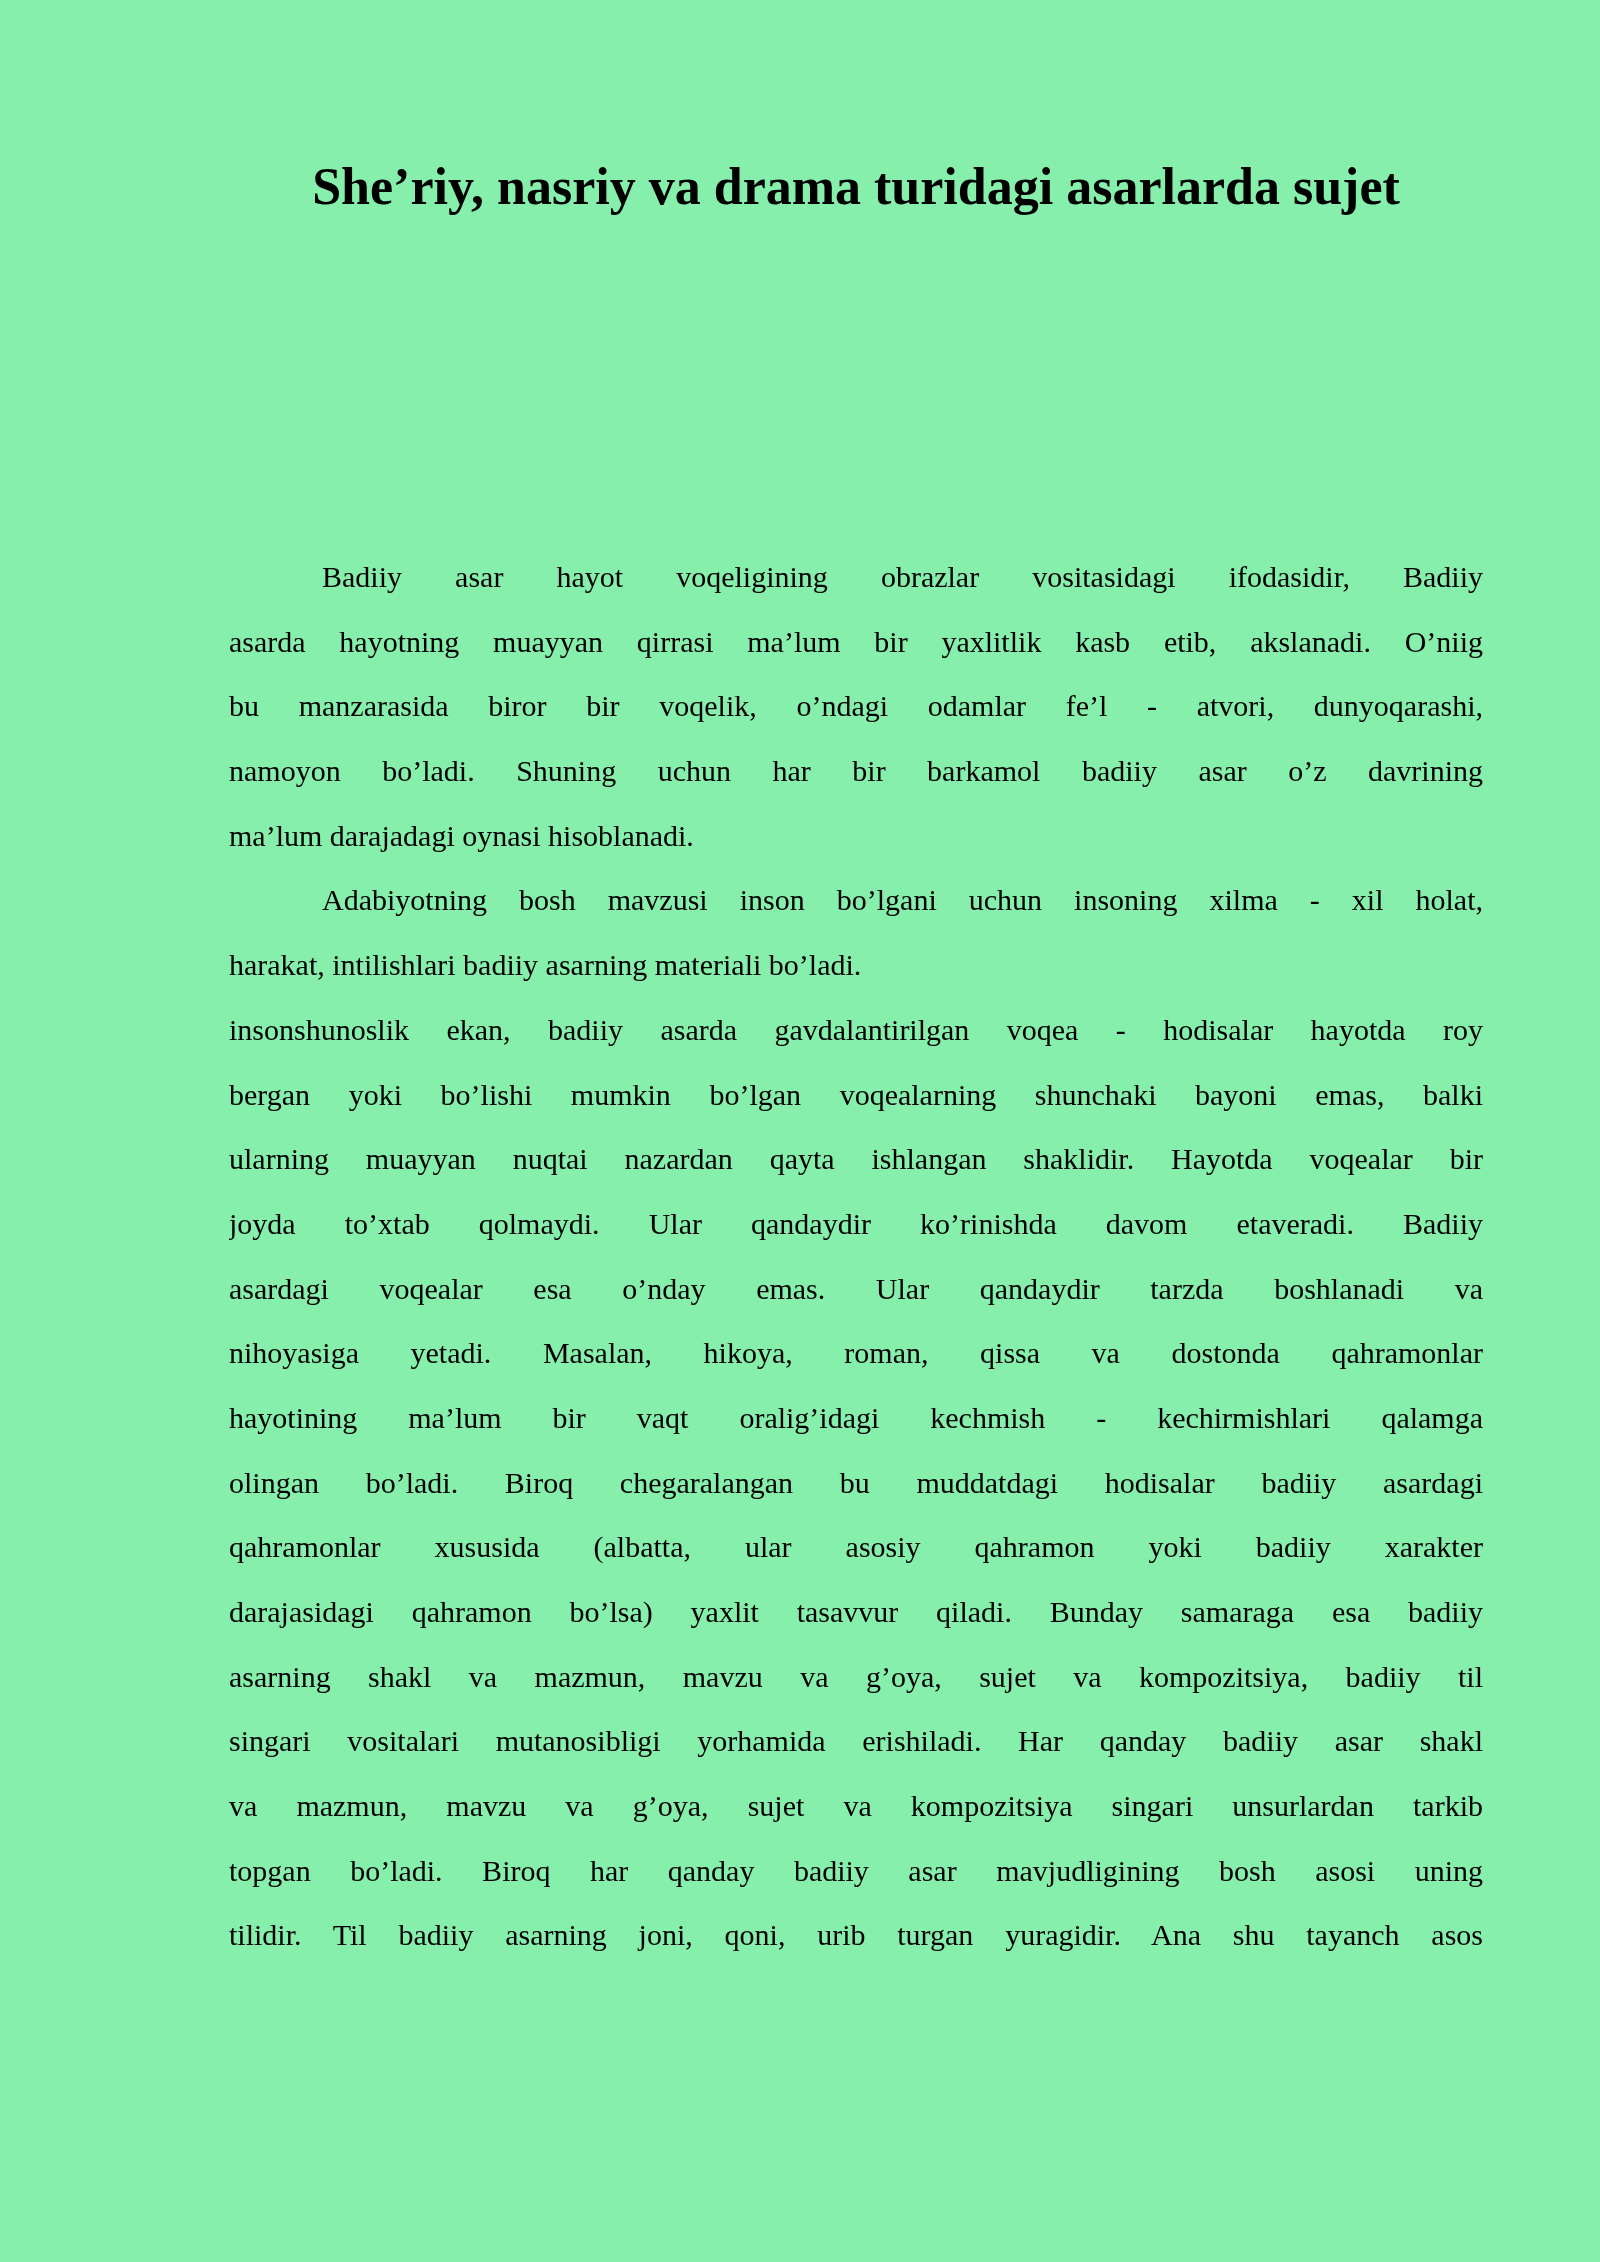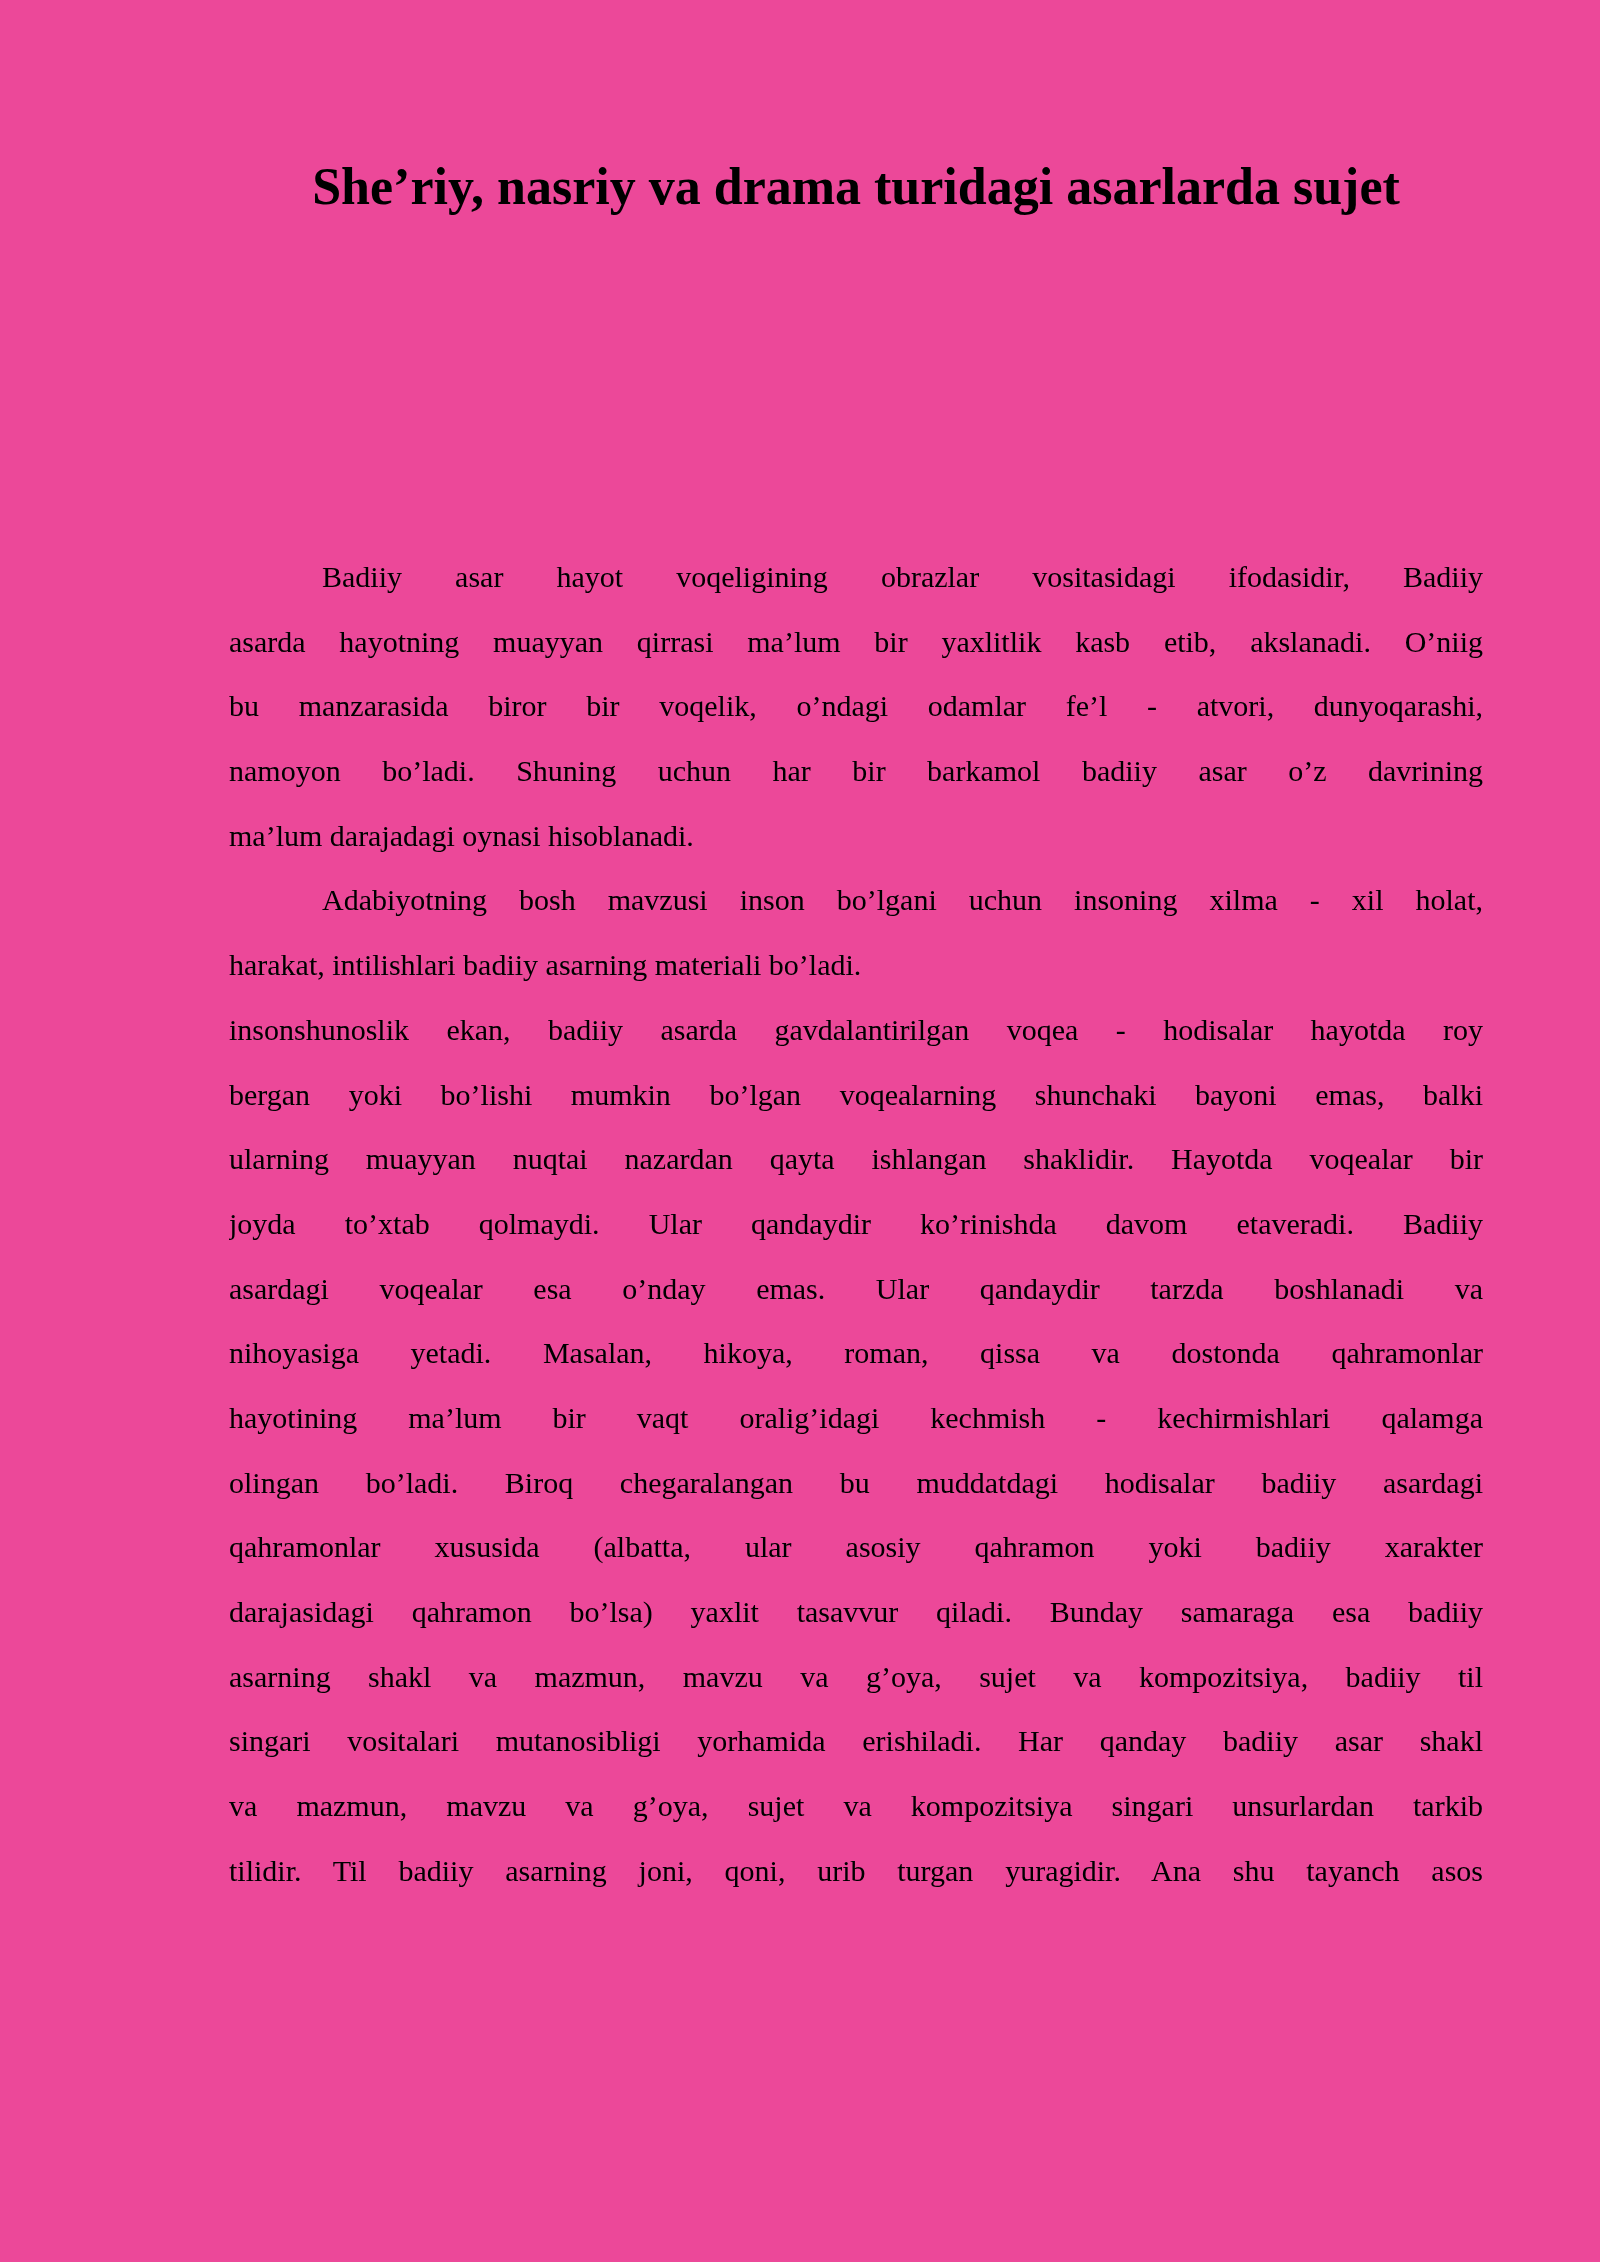--- a/index.html
+++ b/index.html
@@ -4,21 +4,21 @@
 <style>
   html, body {
     margin: 0;
     padding: 0;
     background: #ffffff;
   }
   .page {
     position: relative;
     width: 1600px;
     height: 2262px;
-    background: #ec4899;
+    background: #86efac;
     color: #000000;
     font-family: "Liberation Serif", "DejaVu Serif", serif;
     overflow: hidden;
   }
   .doc-title {
     margin: 151px 0 0 229px;
     width: 1254px;
     text-align: center;
     font-size: 52px;
     line-height: 72px;
@@ -74,16 +74,17 @@
         <div class="line">joyda to’xtab qolmaydi. Ular qandaydir ko’rinishda davom etaveradi. Badiiy</div>
         <div class="line">asardagi voqealar esa o’nday emas. Ular qandaydir tarzda boshlanadi va</div>
         <div class="line">nihoyasiga yetadi. Masalan, hikoya, roman, qissa va dostonda qahramonlar</div>
         <div class="line">hayotining ma’lum bir vaqt oralig’idagi kechmish - kechirmishlari qalamga</div>
         <div class="line">olingan bo’ladi. Biroq chegaralangan bu muddatdagi hodisalar badiiy asardagi</div>
         <div class="line">qahramonlar xususida (albatta, ular asosiy qahramon yoki badiiy xarakter</div>
         <div class="line">darajasidagi qahramon bo’lsa) yaxlit tasavvur qiladi. Bunday samaraga esa badiiy</div>
         <div class="line">asarning shakl va mazmun, mavzu va g’oya, sujet va kompozitsiya, badiiy til</div>
         <div class="line">singari vositalari mutanosibligi yorhamida erishiladi. Har qanday badiiy asar shakl</div>
         <div class="line">va mazmun, mavzu va g’oya, sujet va kompozitsiya singari unsurlardan tarkib</div>
+        <div class="line">topgan bo’ladi. Biroq har qanday badiiy asar mavjudligining bosh asosi uning</div>
         <div class="line">tilidir. Til badiiy asarning joni, qoni, urib turgan yuragidir. Ana shu tayanch asos</div>
       </div>
     </div>
 </div>
 
 </body></html>

